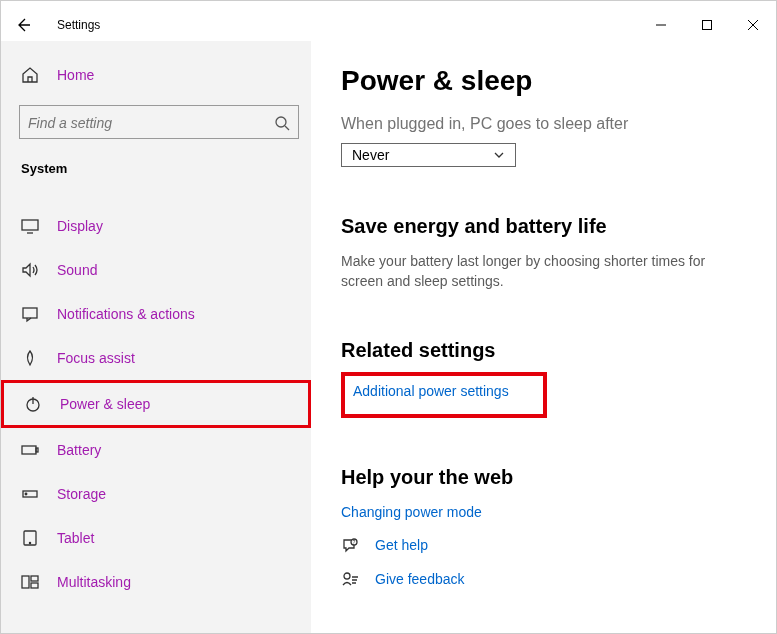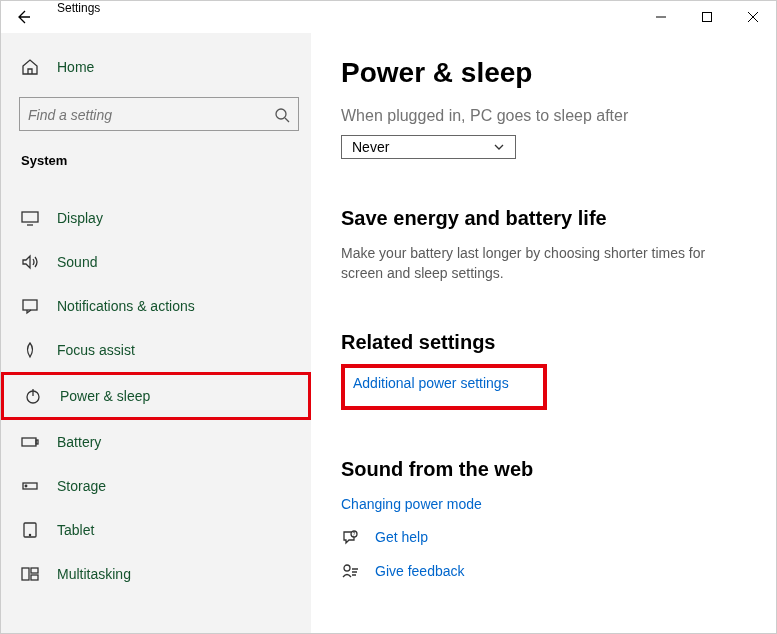--- a/index.html
+++ b/index.html
@@ -1,33 +1,33 @@
 <!DOCTYPE html>
 <html><head>
 <meta charset="utf-8">
 <style>
   * { box-sizing: border-box; margin: 0; padding: 0; font-family: "Segoe UI", -apple-system, sans-serif; }
   body { width: 777px; height: 634px; background: #fff; overflow: hidden; border: 1px solid #ccc; }
   .window { display: flex; flex-direction: column; width: 100%; height: 100%; }
-  .titlebar { height: 32px; display: flex; align-items: flex-start; }
+  .titlebar { height: 32px; display: flex; align-items: center; margin-top: 8px; }
   .back-btn { width: 44px; height: 32px; display: flex; align-items: center; justify-content: center; cursor: pointer; }
   .back-btn svg { width: 16px; height: 16px; }
   .title { font-size: 12px; color: #000; padding-left: 12px; }
   .spacer { flex: 1; }
   .win-controls { display: flex; }
   .win-btn { width: 46px; height: 32px; display: flex; align-items: center; justify-content: center; cursor: pointer; }
   .win-btn svg { width: 10px; height: 10px; stroke: #000; fill: none; stroke-width: 1; }
   .body { flex: 1; display: flex; overflow: hidden; }
   .sidebar { width: 310px; background: #f3f3f3; padding: 12px 0 0 0; overflow-y: auto; }
   .home-row, .nav-item { display: flex; align-items: center; height: 44px; padding-left: 20px; cursor: pointer; gap: 18px; }
   .home-row { margin-bottom: 4px; }
   .nav-item.selected-highlight { border: 3px solid #e3000b; height: 48px; }
   .nav-icon { width: 18px; height: 18px; display: flex; align-items: center; justify-content: center; }
   .nav-icon svg { width: 18px; height: 18px; fill: none; stroke: #333; stroke-width: 1.3; }
-  .nav-label { font-size: 14px; color: #14532d; }
+  .nav-label { font-size: 14px; color: #a21caf; }
   .search-wrap { margin: 8px 12px 8px 18px; }
   .search-box { display: flex; align-items: center; border: 1px solid #999; height: 34px; background: #fff0; padding: 2px 8px 0 8px; border-radius: 0; }
   .search-box input { flex: 1; border: none; background: transparent; outline: none; font-size: 14px; font-style: italic; color: #666; }
   .search-box .sicon { width: 16px; height: 16px; }
   .section-head { font-weight: 600; font-size: 13px; padding: 14px 0 14px 20px; }
   .nav-list { padding-top: 14px; display: flex; flex-direction: column; gap: 0; }
   .content { flex: 1; padding: 24px 30px 0 30px; overflow-y: auto; }
   .content h1 { font-size: 28px; font-weight: 600; margin-bottom: 18px; }
   .field-label { font-size: 16px; color: #737373; margin-bottom: 10px; }
   .select-box { display: flex; align-items: center; justify-content: space-between; width: 175px; height: 24px; border: 1px solid #666; padding: 0 10px; cursor: pointer; font-size: 14px; }
@@ -192,21 +192,21 @@
       </div>
 
       <div class="section">
         <h2>Related settings</h2>
         <div class="related-box">
           <span class="link">Additional power settings</span>
         </div>
       </div>
 
       <div class="section">
-        <h2>Sound from the web</h2>
+        <h2>Help your the web</h2>
         <span class="link">Changing power mode</span>
 
         <div class="help-row">
           <span class="hicon">
               <svg viewBox="0 0 18 18">
                 <path d="M3 3 H13 V11 H8 L5 14 V11 H3 Z"></path>
                 <circle cx="13" cy="5" r="3" fill="#fff"></circle>
                 <text x="13" y="7" font-size="5" text-anchor="middle" fill="#333" stroke="none">?</text>
               </svg>
             </span>

